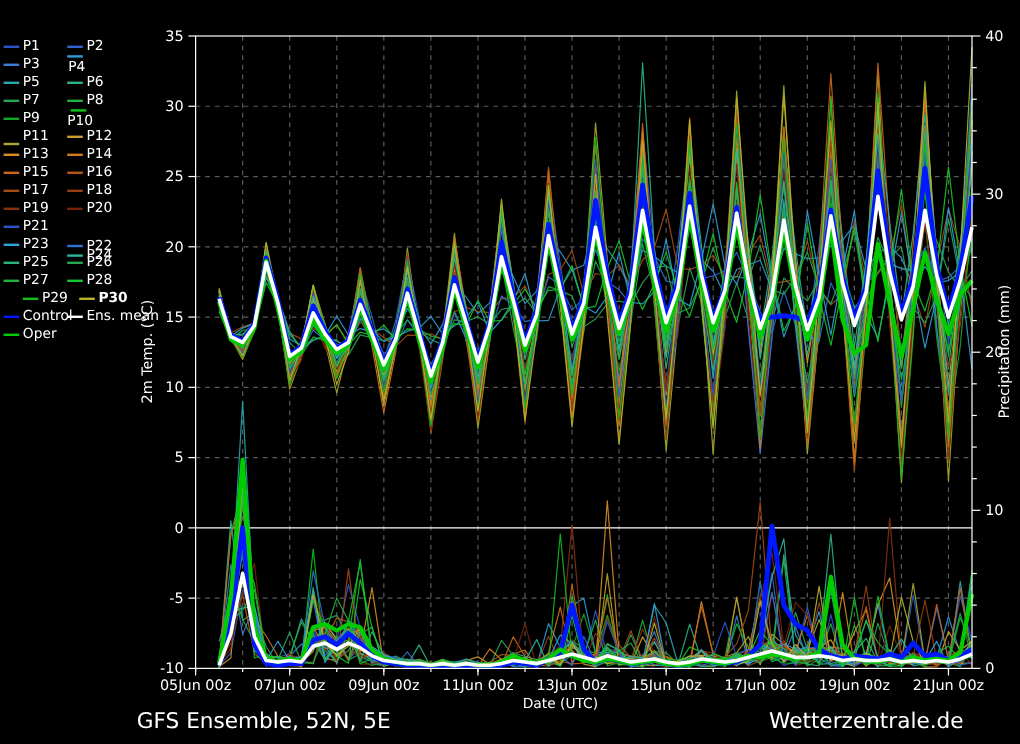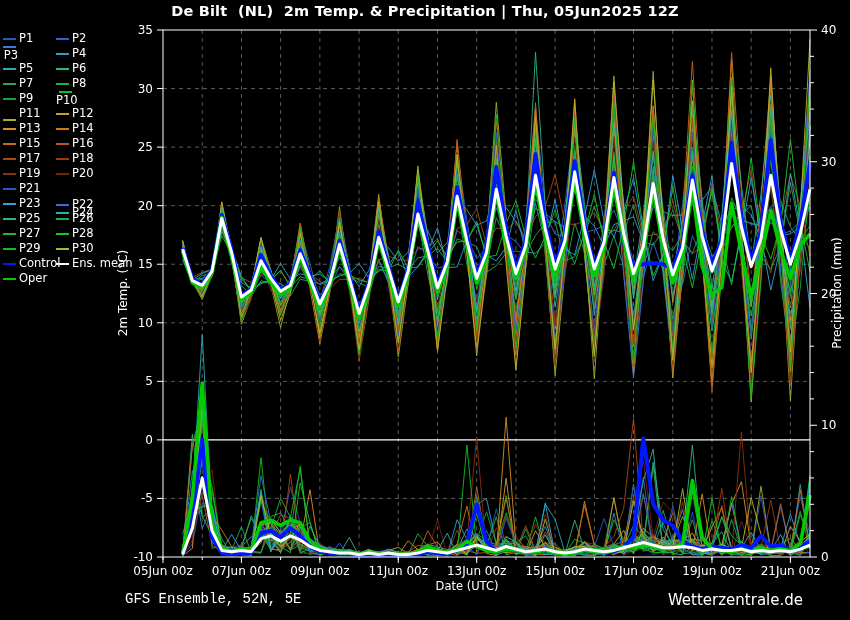--- a/index.html
+++ b/index.html
@@ -5,29 +5,28 @@
   html,body{margin:0;padding:0;background:#000;}
   #stage{position:relative;width:850px;height:620px;background:#000;overflow:hidden;
          font-family:"DejaVu Sans", sans-serif;color:#fff;}
   #title{position:absolute;top:3px;left:0;width:850px;text-align:center;
          font-size:14.5px;font-weight:bold;white-space:pre;letter-spacing:.2px;}
   #plot-svg{position:absolute;left:0;top:0;}
   #legend{position:absolute;left:3px;top:31px;width:120px;}
   .lg-item{position:absolute;height:15px;display:flex;align-items:center;}
   .lg-dash{display:inline-block;width:13px;height:2px;margin-right:3px;flex:none;}
   .lg-lab{font-size:11.5px;line-height:15px;white-space:nowrap;}
-  #footer-left{position:absolute;left:125px;top:591px;font-size:14px;font-family:Liberation Mono, monospace;}
-  #footer-right{position:absolute;right:47px;top:591px;font-size:15px;}
+  #footer-left{position:absolute;left:114px;top:591px;font-size:18px;}
+  #footer-right{position:absolute;right:47px;top:591px;font-size:18px;}
   #xaxis-title{position:absolute;left:0;top:579px;width:934px;text-align:center;font-size:11.5px;}
 </style>
 </head>
 <body>
 
 <div id="stage">
-  <div id="title">De Bilt  (NL)  2m Temp. &amp; Precipitation | Thu, 05Jun2025 12Z</div>
   <svg id="plot-svg" width="850" height="620" viewBox="0 0 850 620">
       <line x1="202.21212121212122" y1="30" x2="202.21212121212122" y2="557" stroke="#5a5a5a" stroke-width="1" stroke-dasharray="4,4"></line>
       <line x1="241.42424242424244" y1="30" x2="241.42424242424244" y2="557" stroke="#5a5a5a" stroke-width="1" stroke-dasharray="4,4"></line>
       <line x1="280.6363636363636" y1="30" x2="280.6363636363636" y2="557" stroke="#5a5a5a" stroke-width="1" stroke-dasharray="4,4"></line>
       <line x1="319.8484848484849" y1="30" x2="319.8484848484849" y2="557" stroke="#5a5a5a" stroke-width="1" stroke-dasharray="4,4"></line>
       <line x1="359.06060606060606" y1="30" x2="359.06060606060606" y2="557" stroke="#5a5a5a" stroke-width="1" stroke-dasharray="4,4"></line>
       <line x1="398.27272727272725" y1="30" x2="398.27272727272725" y2="557" stroke="#5a5a5a" stroke-width="1" stroke-dasharray="4,4"></line>
       <line x1="437.4848484848485" y1="30" x2="437.4848484848485" y2="557" stroke="#5a5a5a" stroke-width="1" stroke-dasharray="4,4"></line>
       <line x1="476.6969696969697" y1="30" x2="476.6969696969697" y2="557" stroke="#5a5a5a" stroke-width="1" stroke-dasharray="4,4"></line>
       <line x1="515.9090909090909" y1="30" x2="515.9090909090909" y2="557" stroke="#5a5a5a" stroke-width="1" stroke-dasharray="4,4"></line>
@@ -199,25 +198,25 @@
     </svg>
   <div id="legend">
       <div class="lg-item" style="left: 0px; top: 0px;">
         <span class="lg-dash" style="background: rgb(43, 85, 200);"></span>
         <span class="lg-lab">P1</span>
       </div>
       <div class="lg-item" style="left: 53px; top: 0px;">
         <span class="lg-dash" style="background: rgb(47, 98, 208);"></span>
         <span class="lg-lab">P2</span>
       </div>
-      <div class="lg-item" style="left: 0px; top: 15px; flex-direction: column;">
+      <div class="lg-item" style="left: 0px; top: 15px;">
         <span class="lg-dash" style="background: rgb(59, 123, 220);"></span>
         <span class="lg-lab">P3</span>
       </div>
-      <div class="lg-item" style="left: 53px; top: 15px;">
+      <div class="lg-item" style="left: 53px; top: 15px; flex-direction: column;">
         <span class="lg-dash" style="background: rgb(47, 155, 216);"></span>
         <span class="lg-lab">P4</span>
       </div>
       <div class="lg-item" style="left: 0px; top: 30px;">
         <span class="lg-dash" style="background: rgb(42, 169, 174);"></span>
         <span class="lg-lab">P5</span>
       </div>
       <div class="lg-item" style="left: 53px; top: 30px;">
         <span class="lg-dash" style="background: rgb(43, 180, 137);"></span>
         <span class="lg-lab">P6</span>
@@ -303,25 +302,25 @@
         <span class="lg-lab">P26</span>
       </div>
       <div class="lg-item" style="left: 0px; top: 195px;">
         <span class="lg-dash" style="background: rgb(31, 180, 61);"></span>
         <span class="lg-lab">P27</span>
       </div>
       <div class="lg-item" style="left: 53px; top: 195px;">
         <span class="lg-dash" style="background: rgb(21, 200, 41);"></span>
         <span class="lg-lab">P28</span>
       </div>
-      <div class="lg-item" style="left: 0px; top: 210px;">
+      <div class="lg-item" style="left: 16px; top: 210px;">
         <span class="lg-dash" style="background: rgb(13, 191, 31);"></span>
         <span class="lg-lab">P29</span>
       </div>
-      <div class="lg-item" style="left: 53px; top: 210px;">
+      <div class="lg-item" style="left: 63px; top: 210px; font-weight: bold;">
         <span class="lg-dash" style="background: rgb(181, 181, 41);"></span>
         <span class="lg-lab">P30</span>
       </div>
       <div class="lg-item" style="left: 0px; top: 225px;">
         <span class="lg-dash" style="background: rgb(0, 24, 255);"></span>
         <span class="lg-lab">Control</span>
       </div>
       <div class="lg-item" style="left: 53px; top: 225px;">
         <span class="lg-dash" style="background: rgb(255, 255, 255);"></span>
         <span class="lg-lab">Ens. mean</span>

